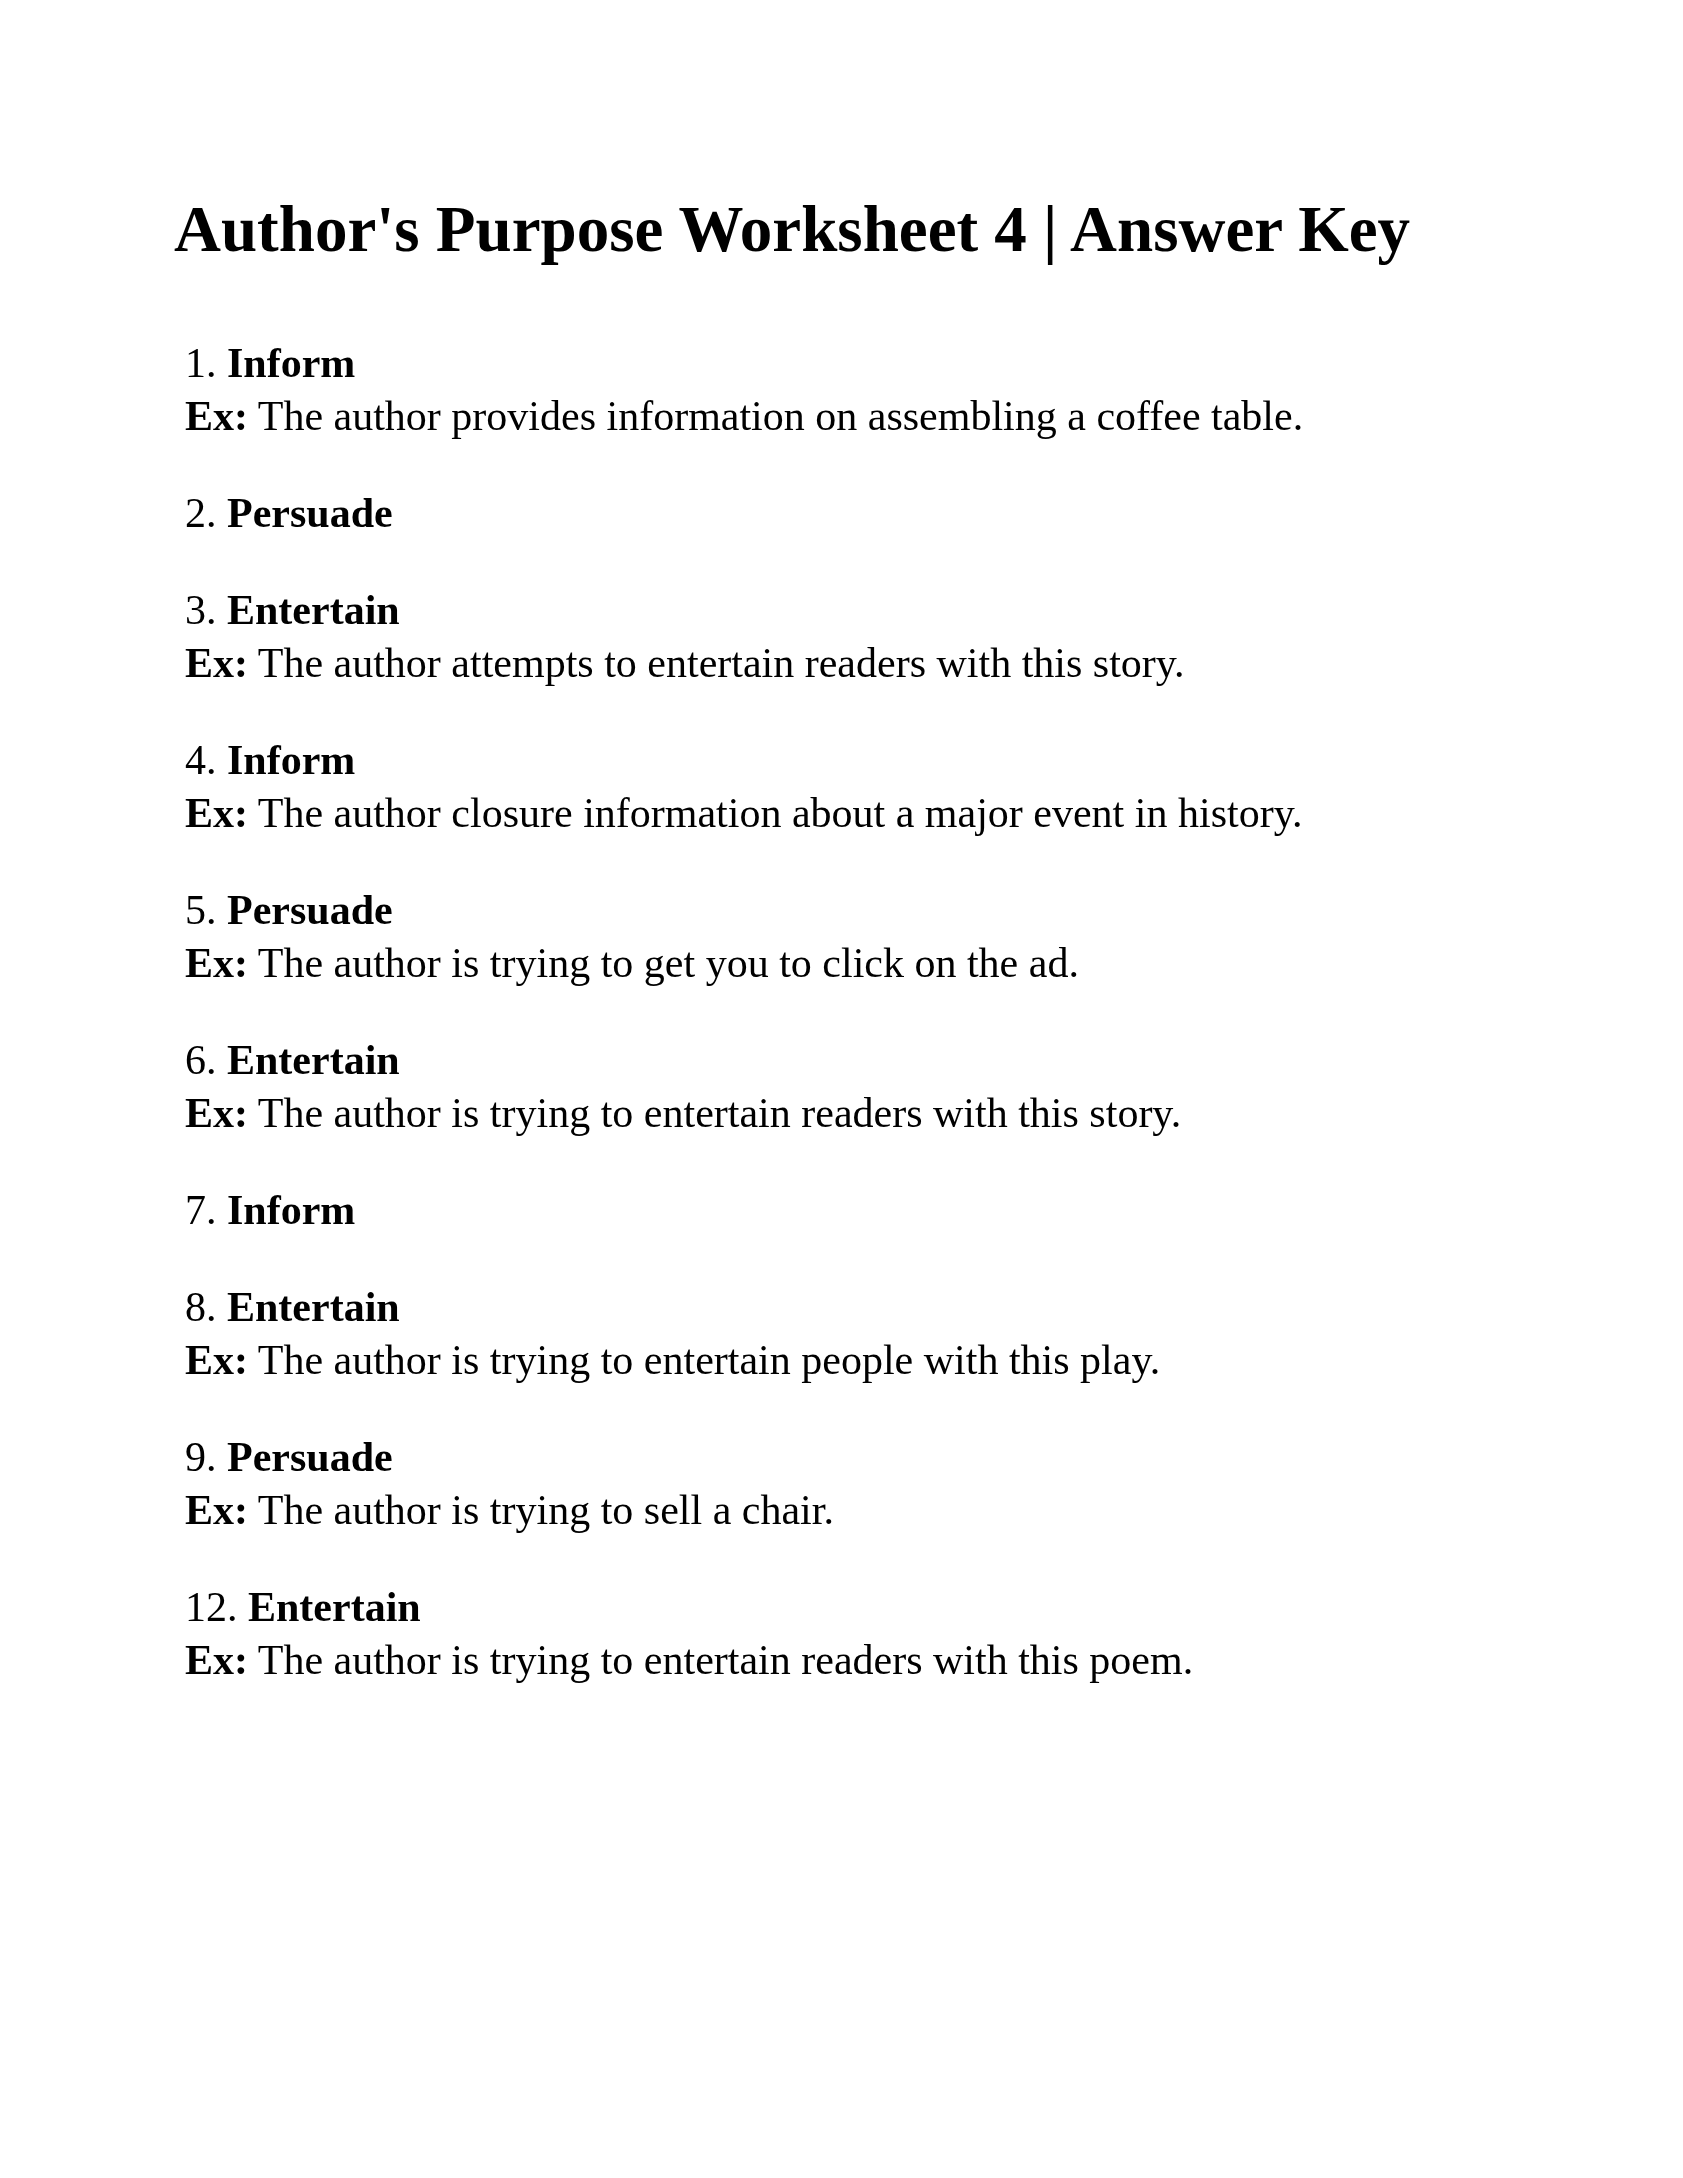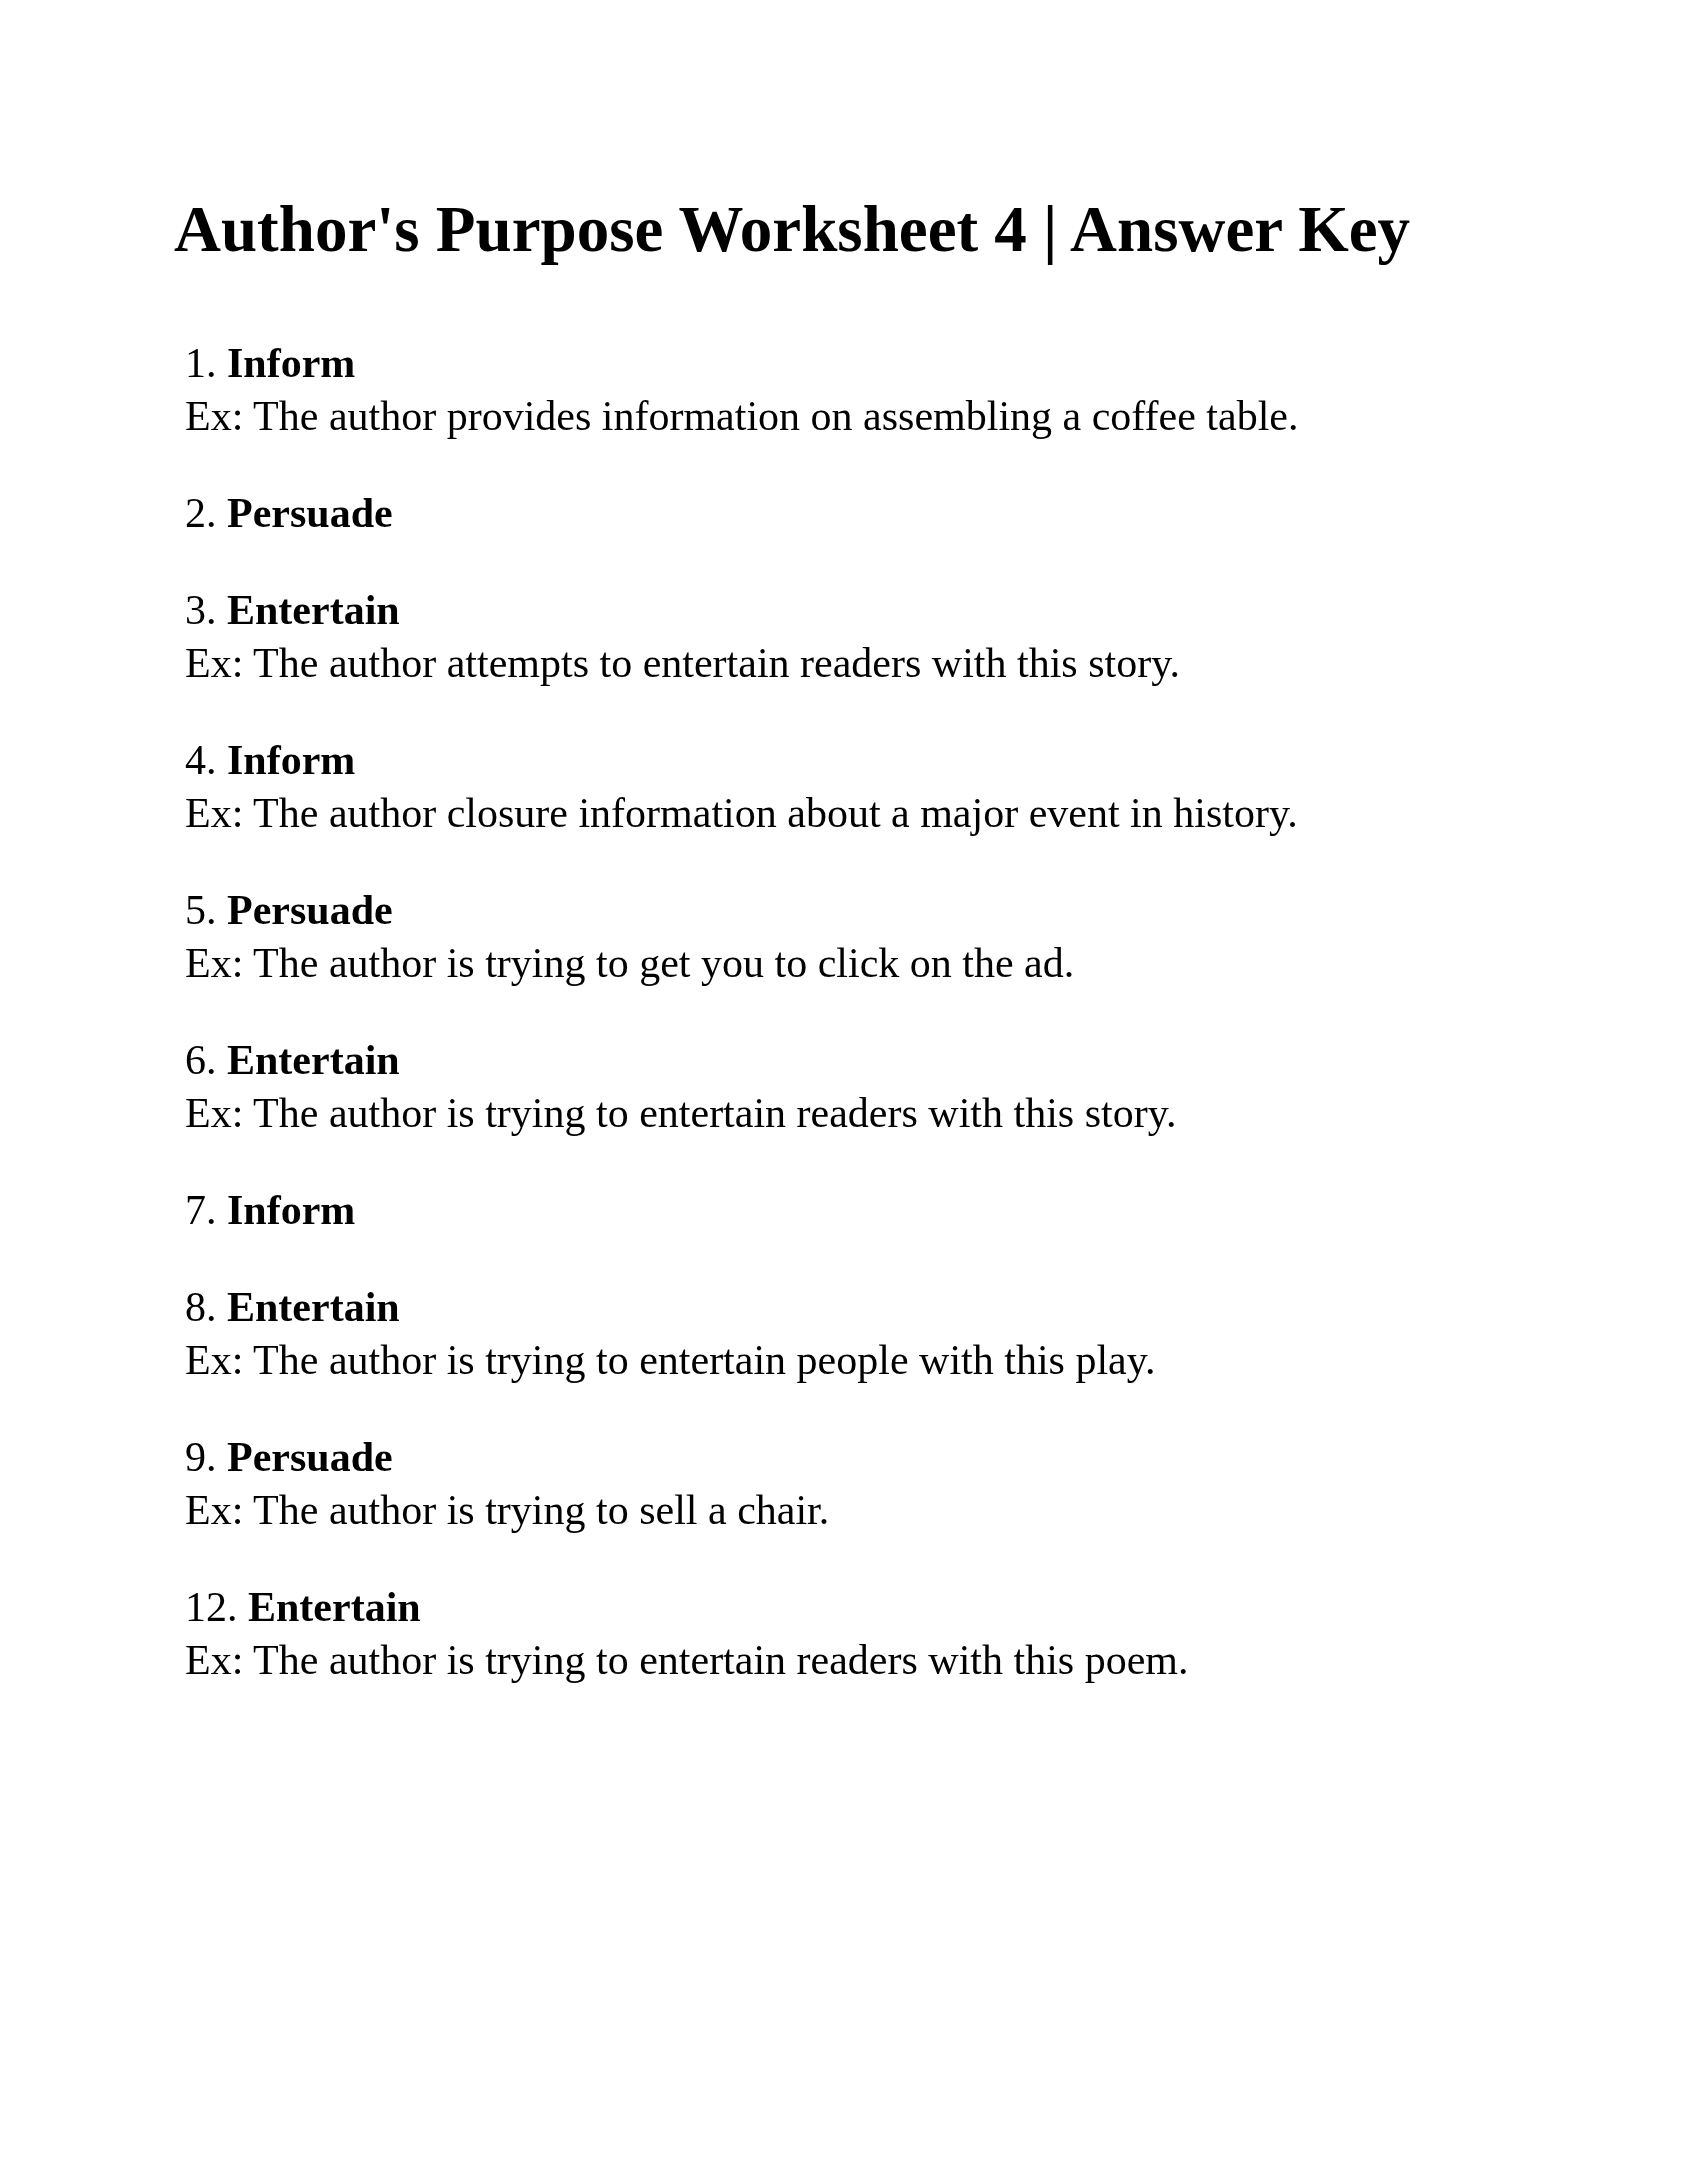--- a/index.html
+++ b/index.html
@@ -41,21 +41,21 @@
   .item .line {
     white-space: nowrap;
   }
   .item .num {
     font-weight: normal;
   }
   .item .answer {
     font-weight: bold;
   }
   .item .ex-label {
-    font-weight: normal;
+    font-weight: bold;
   }
   .item .example-text {
     font-weight: normal;
   }
 </style>
 </head>
 <body>
 
 <div class="page">
 

